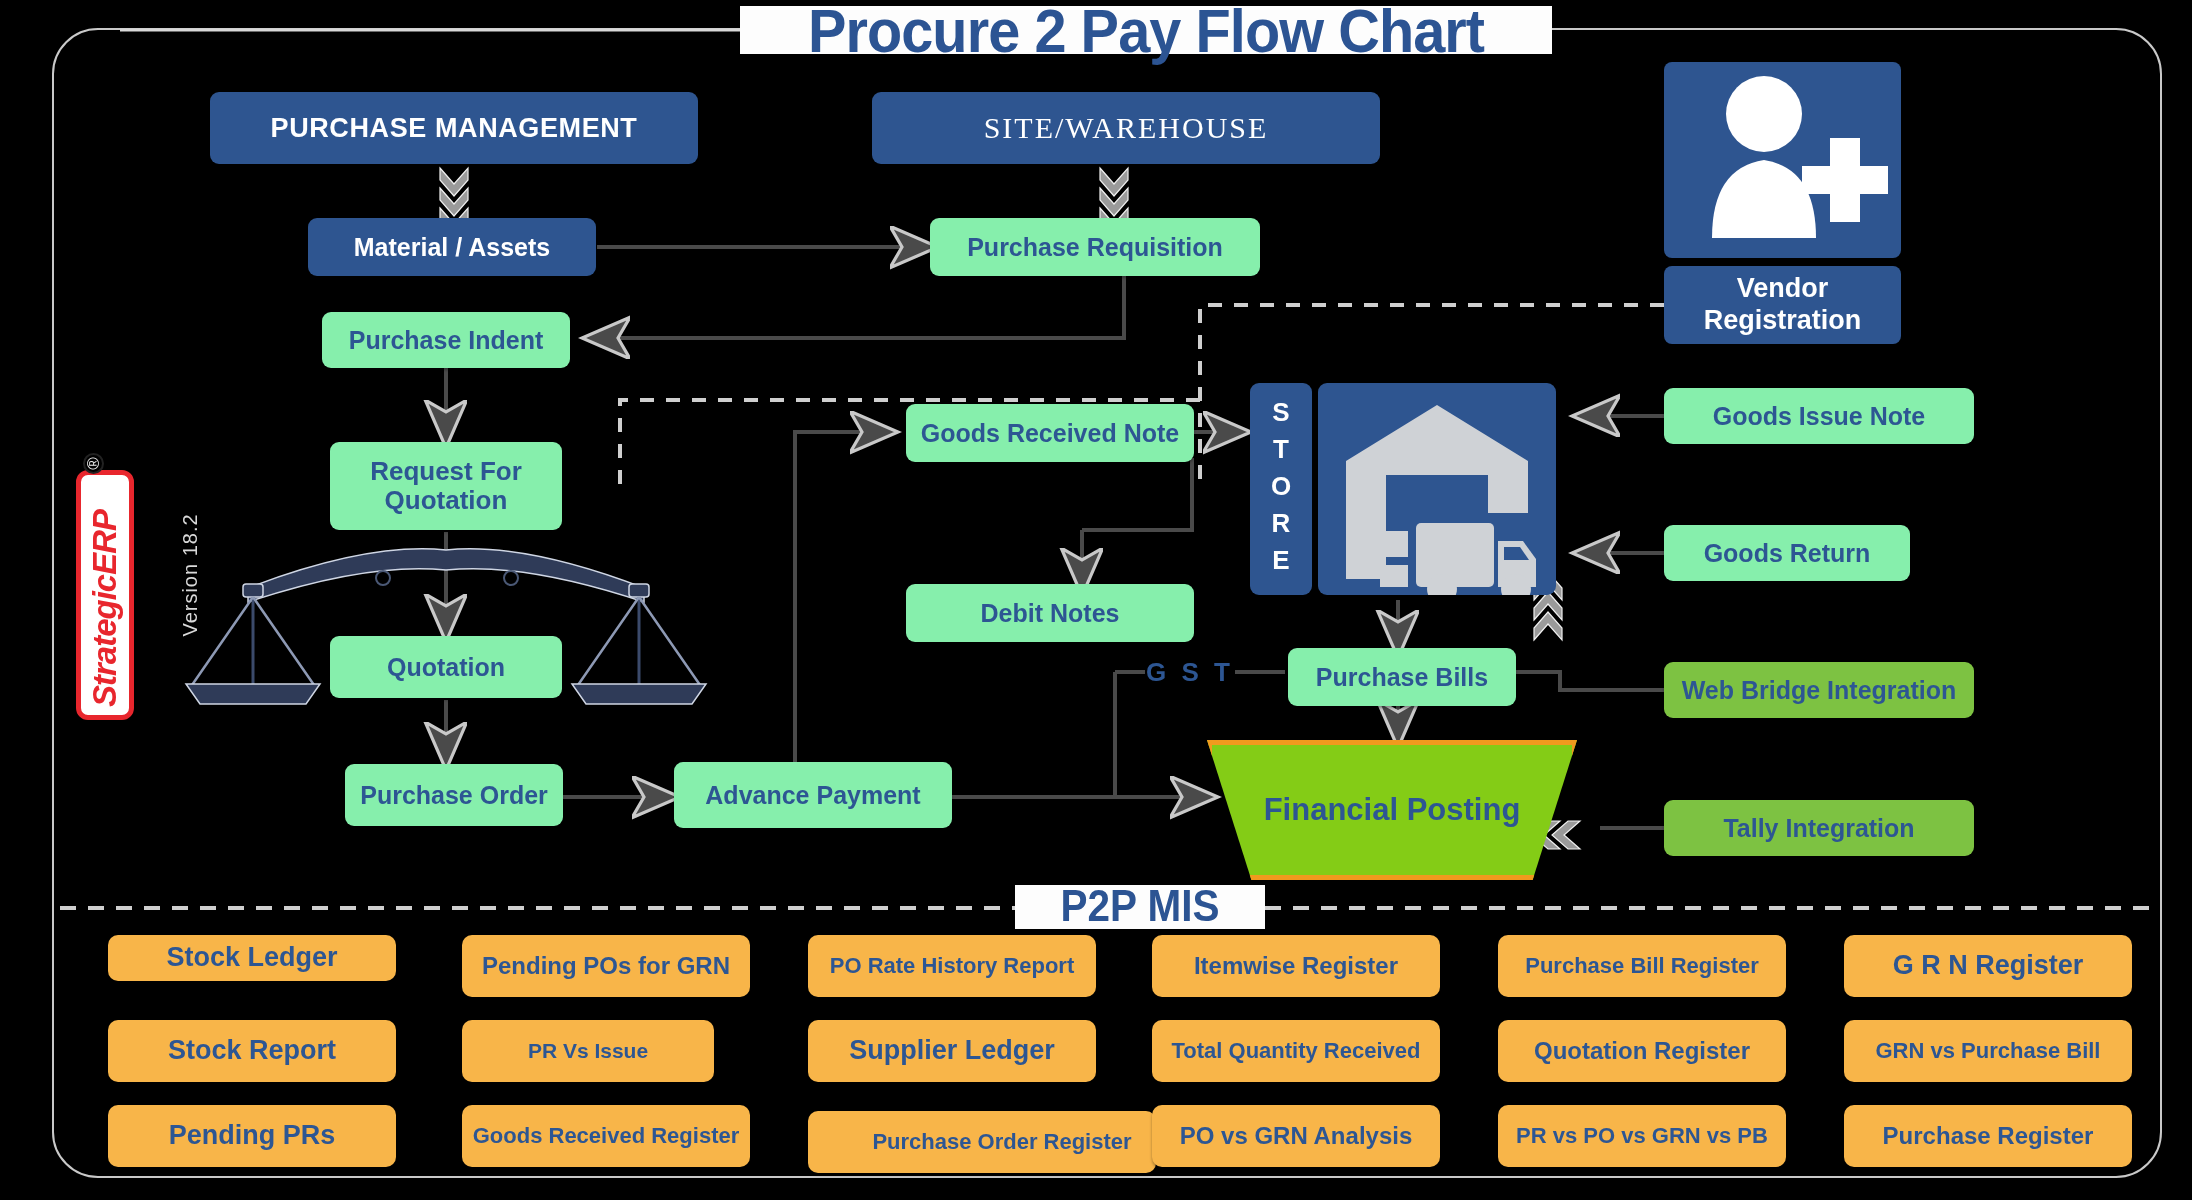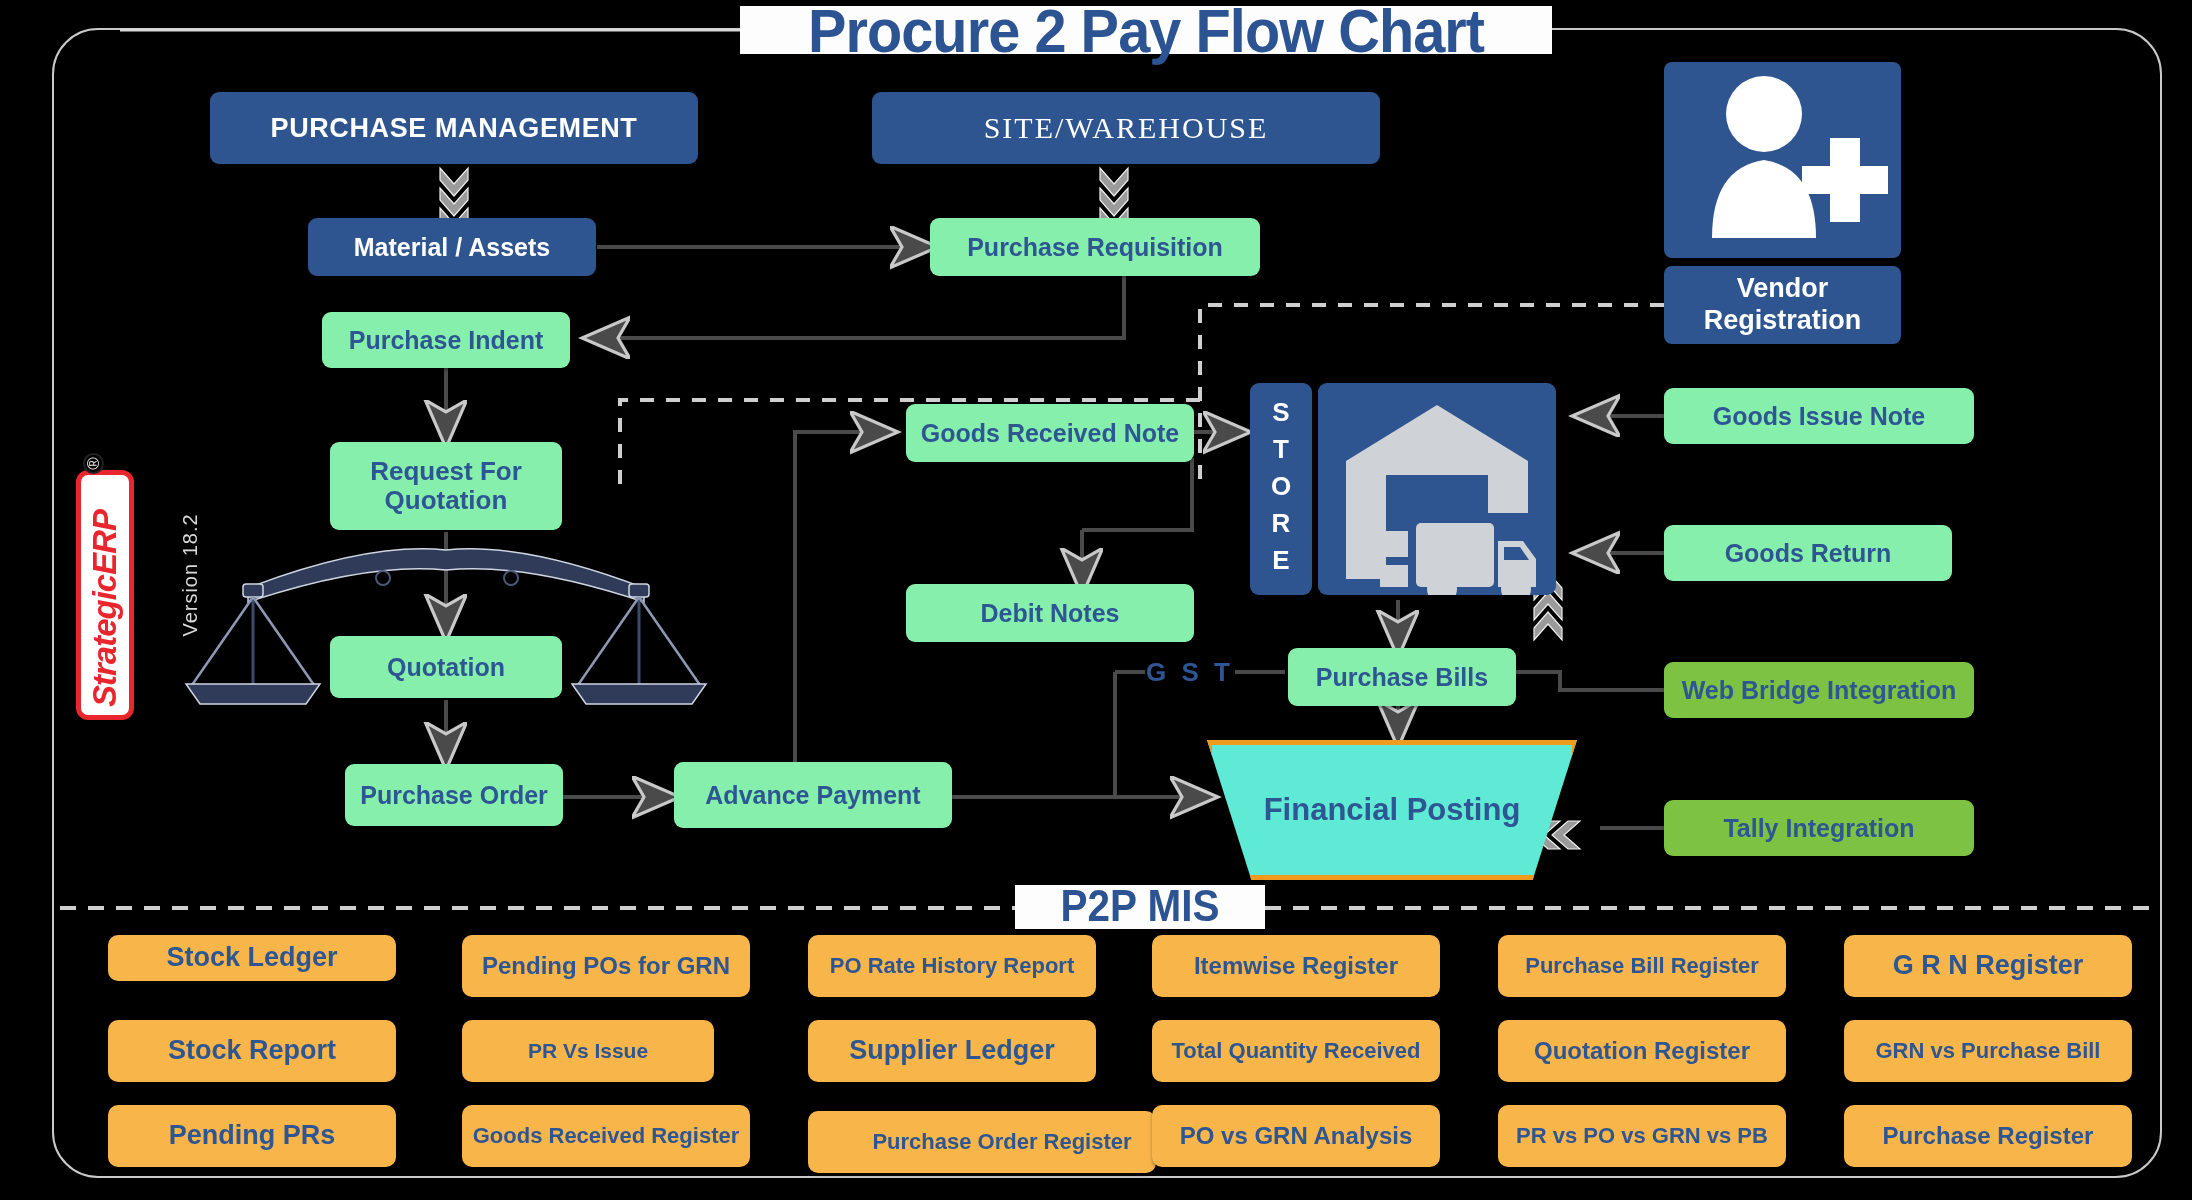--- a/index.html
+++ b/index.html
@@ -52,21 +52,21 @@
   .n-blue { background:#2E5590; color:#ffffff; }
   .n-orange { background:#86efac; color:#2D5693; }
   .n-green { background:#7DC242; color:#2D5693; }
 
   .hdr{ font-size:27px; letter-spacing:.6px; }
   .hdr-serif{ font-family:"Liberation Serif", serif; font-weight:normal; font-size:30px; letter-spacing:2px;}
 
   
   .trapezoid{
     position:absolute; left:1207px; top:740px; width:370px; height:140px;
-    background:#5eead4; border:5px solid #F09A1E;
+    background:#84cc16; border:5px solid #F09A1E;
     clip-path: polygon(0 0, 100% 0, 88% 100%, 12% 100%);
     display:flex; align-items:center; justify-content:center;
     color:#2D5693; font-weight:bold; font-size:31px; text-align:center; line-height:1.2;
   }
 
   
   .store-tab{
     position:absolute; left:1250px; top:383px; width:62px; height:212px;
     background:#2E5590; border-radius:9px;
     display:flex; align-items:center; justify-content:center;
@@ -298,21 +298,21 @@
     <svg viewBox="0 0 237 196" width="237" height="196">
       <circle cx="100" cy="52" r="38" fill="#ffffff"></circle>
       <path d="M48,176 q0,-70 52,-78 q52,8 52,78 z" fill="#ffffff"></path>
       <path d="M166,76 L196,76 L196,104 L224,104 L224,132 L196,132 L196,160 L166,160 L166,132 L138,132 L138,104 L166,104 Z" fill="#ffffff"></path>
     </svg>
   </div>
   <div class="vendor-label">Vendor Registration</div>
 
   <div class="node n-orange" style="left:1664px;top:388px;width:310px;height:56px;font-size:25px;">Goods Issue Note</div>
 
-  <div class="node n-orange" style="left:1664px;top:525px;width:288px;height:56px;font-size:25px;">Goods  Return</div>
+  <div class="node n-orange" style="left:1664px;top:525px;width:246px;height:56px;font-size:25px;">Goods  Return</div>
 
   <div class="node n-green" style="left:1664px;top:662px;width:310px;height:56px;font-size:25px;">Web Bridge Integration</div>
 
   <div class="node n-green" style="left:1664px;top:800px;width:310px;height:56px;font-size:25px;">Tally Integration</div>
 
   <div class="mis-banner"></div>
   <div class="mis-text">P2P MIS</div>
 
   <div id="mis-grid">
       <div class="mis-cell" style="left: 108px; top: 935px; width: 288px; height: 46px; font-size: 27px;">Stock Ledger</div>

